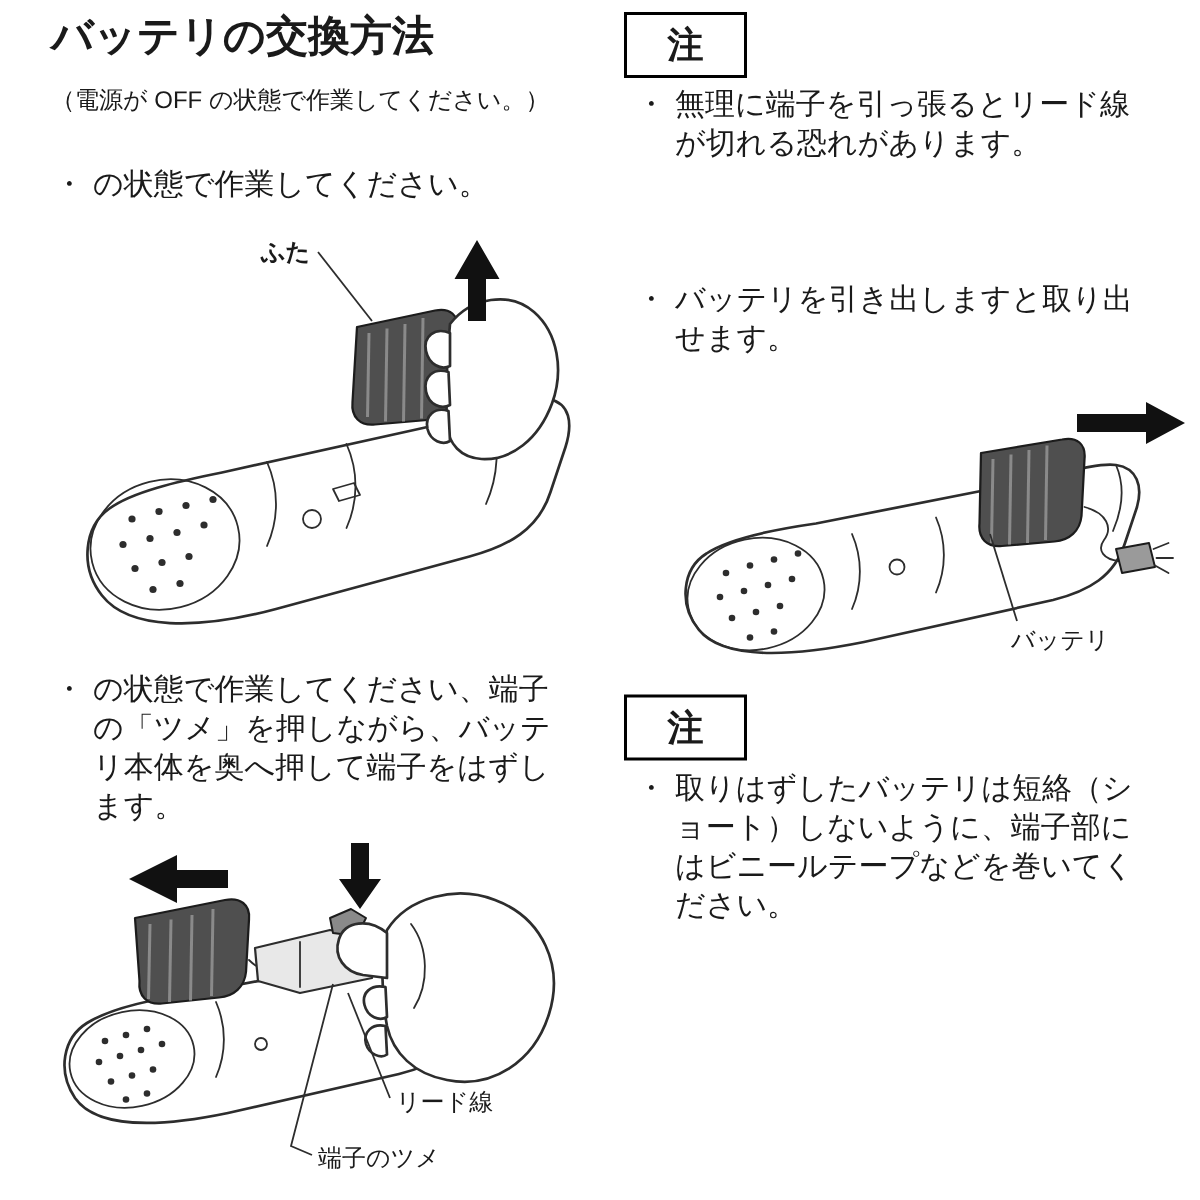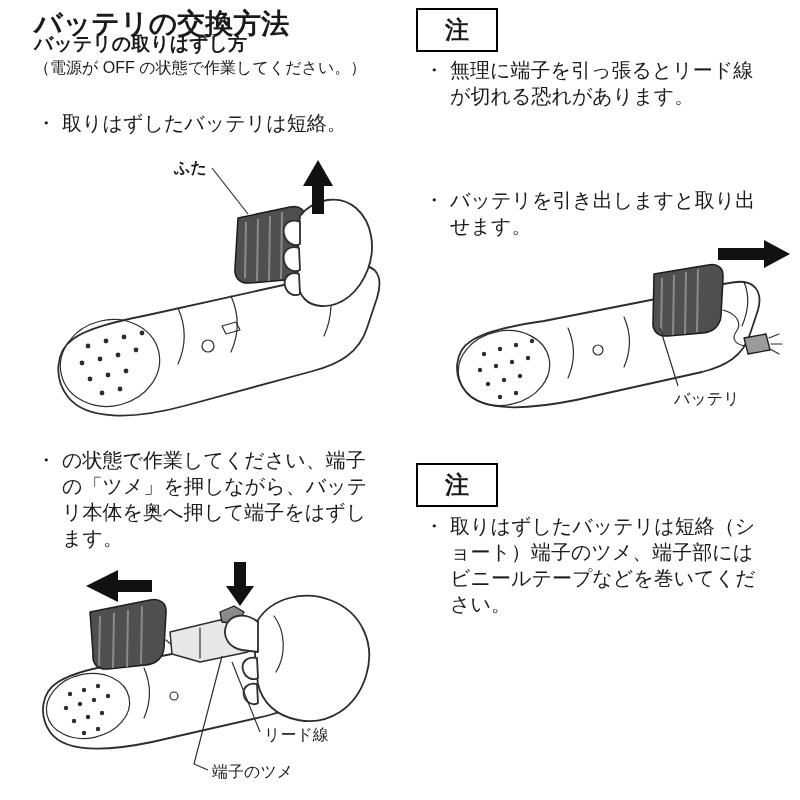--- a/index.html
+++ b/index.html
@@ -25,21 +25,21 @@
 
   .note-box{position:absolute;width:78px;height:40px;border:2px solid #000;
     display:flex;align-items:center;justify-content:center;
     font-size:24px;font-weight:700;background:#fff;}
   .note-box-1{left:416px;top:8px;}
   .note-box-2{left:416px;top:463px;}
 
   .figure{position:absolute;}
   .figure svg{width:100%;height:100%;display:block;}
   .fig1{left:26px;top:150px;width:376px;height:292px;font-weight:bold;}
-  .fig2{left:428px;top:232px;width:366px;height:214px;}
+  .fig2{left:428px;top:260px;width:366px;height:214px;}
   .fig3{left:24px;top:556px;width:372px;height:246px;}
 
   svg .ln{fill:none;stroke:#2d2d2d;stroke-width:1.8;stroke-linecap:round;stroke-linejoin:round;}
   svg .thin{stroke-width:1.2;}
   svg .dark{fill:#4f4f4f;stroke:#1c1c1c;stroke-width:1.5;stroke-linejoin:round;}
   svg .stripes path{stroke:#8a8a8a;stroke-width:2;fill:none;}
   svg .white{fill:#ffffff;}
   svg .arrow{fill:#111;stroke:none;}
   svg .dot{fill:#2d2d2d;}
   svg .leader{fill:none;stroke:#2d2d2d;stroke-width:1.2;}
@@ -47,26 +47,25 @@
   svg .claw{fill:#8a8a8a;stroke:#1c1c1c;stroke-width:1.3;stroke-linejoin:round;}
   svg .conn{fill:#9a9a9a;stroke:#1c1c1c;stroke-width:1.3;stroke-linejoin:round;}
   svg text{font-family:"Liberation Sans","DejaVu Sans",sans-serif;font-size:16px;fill:#1a1a1a;}
 </style>
 </head>
 <body>
 
 <div class="page">
 
   <h1 class="title">バッテリの交換方法</h1>
-  <h2 class="subtitle">バッテリの取りはずし方</h2>
   <p class="power-note">（電源が OFF の状態で作業してください。）</p>
 
   <div class="bullet step1">
     <span class="marker">・</span>
-    <span class="text">取りはずしたバッテリは短絡。</span>
+    <span class="text">の状態で作業してください。</span>
   </div>
 
   <div class="figure fig1">
     <svg viewBox="0 0 376 292">
       <g>
         <path class="ln" d="M340,116 C354,119 356,132 351,148 L341,178 C333,203 313,214 287,221 L158,256 C106,270 60,270 42,247 C27,228 30,201 47,189 C62,178 92,171 122,165 L262,134 C288,128 326,112 340,116 Z"></path>
         <path class="ln thin" d="M300,126 C308,146 306,168 298,186"></path>
         <path class="ln thin" d="M152,158 C160,176 160,196 152,214"></path>
         <path class="ln thin" d="M205,146 C213,164 213,184 205,202"></path>
         <circle class="ln thin" cx="182" cy="196" r="6"></circle>
@@ -225,16 +224,16 @@
       <text x="246" y="172">バッテリ</text>
     </svg>
   </div>
 
   <div class="note-box note-box-2">
     <span>注</span>
   </div>
 
   <div class="bullet note-item-3">
     <span class="marker">・</span>
-    <span class="text">取りはずしたバッテリは短絡（ショート）端子のツメ、端子部にはビニールテープなどを巻いてください。</span>
+    <span class="text">取りはずしたバッテリは短絡（ショート）しないように、端子部にはビニールテープなどを巻いてください。</span>
   </div>
 
 </div>
 
 </body></html>

